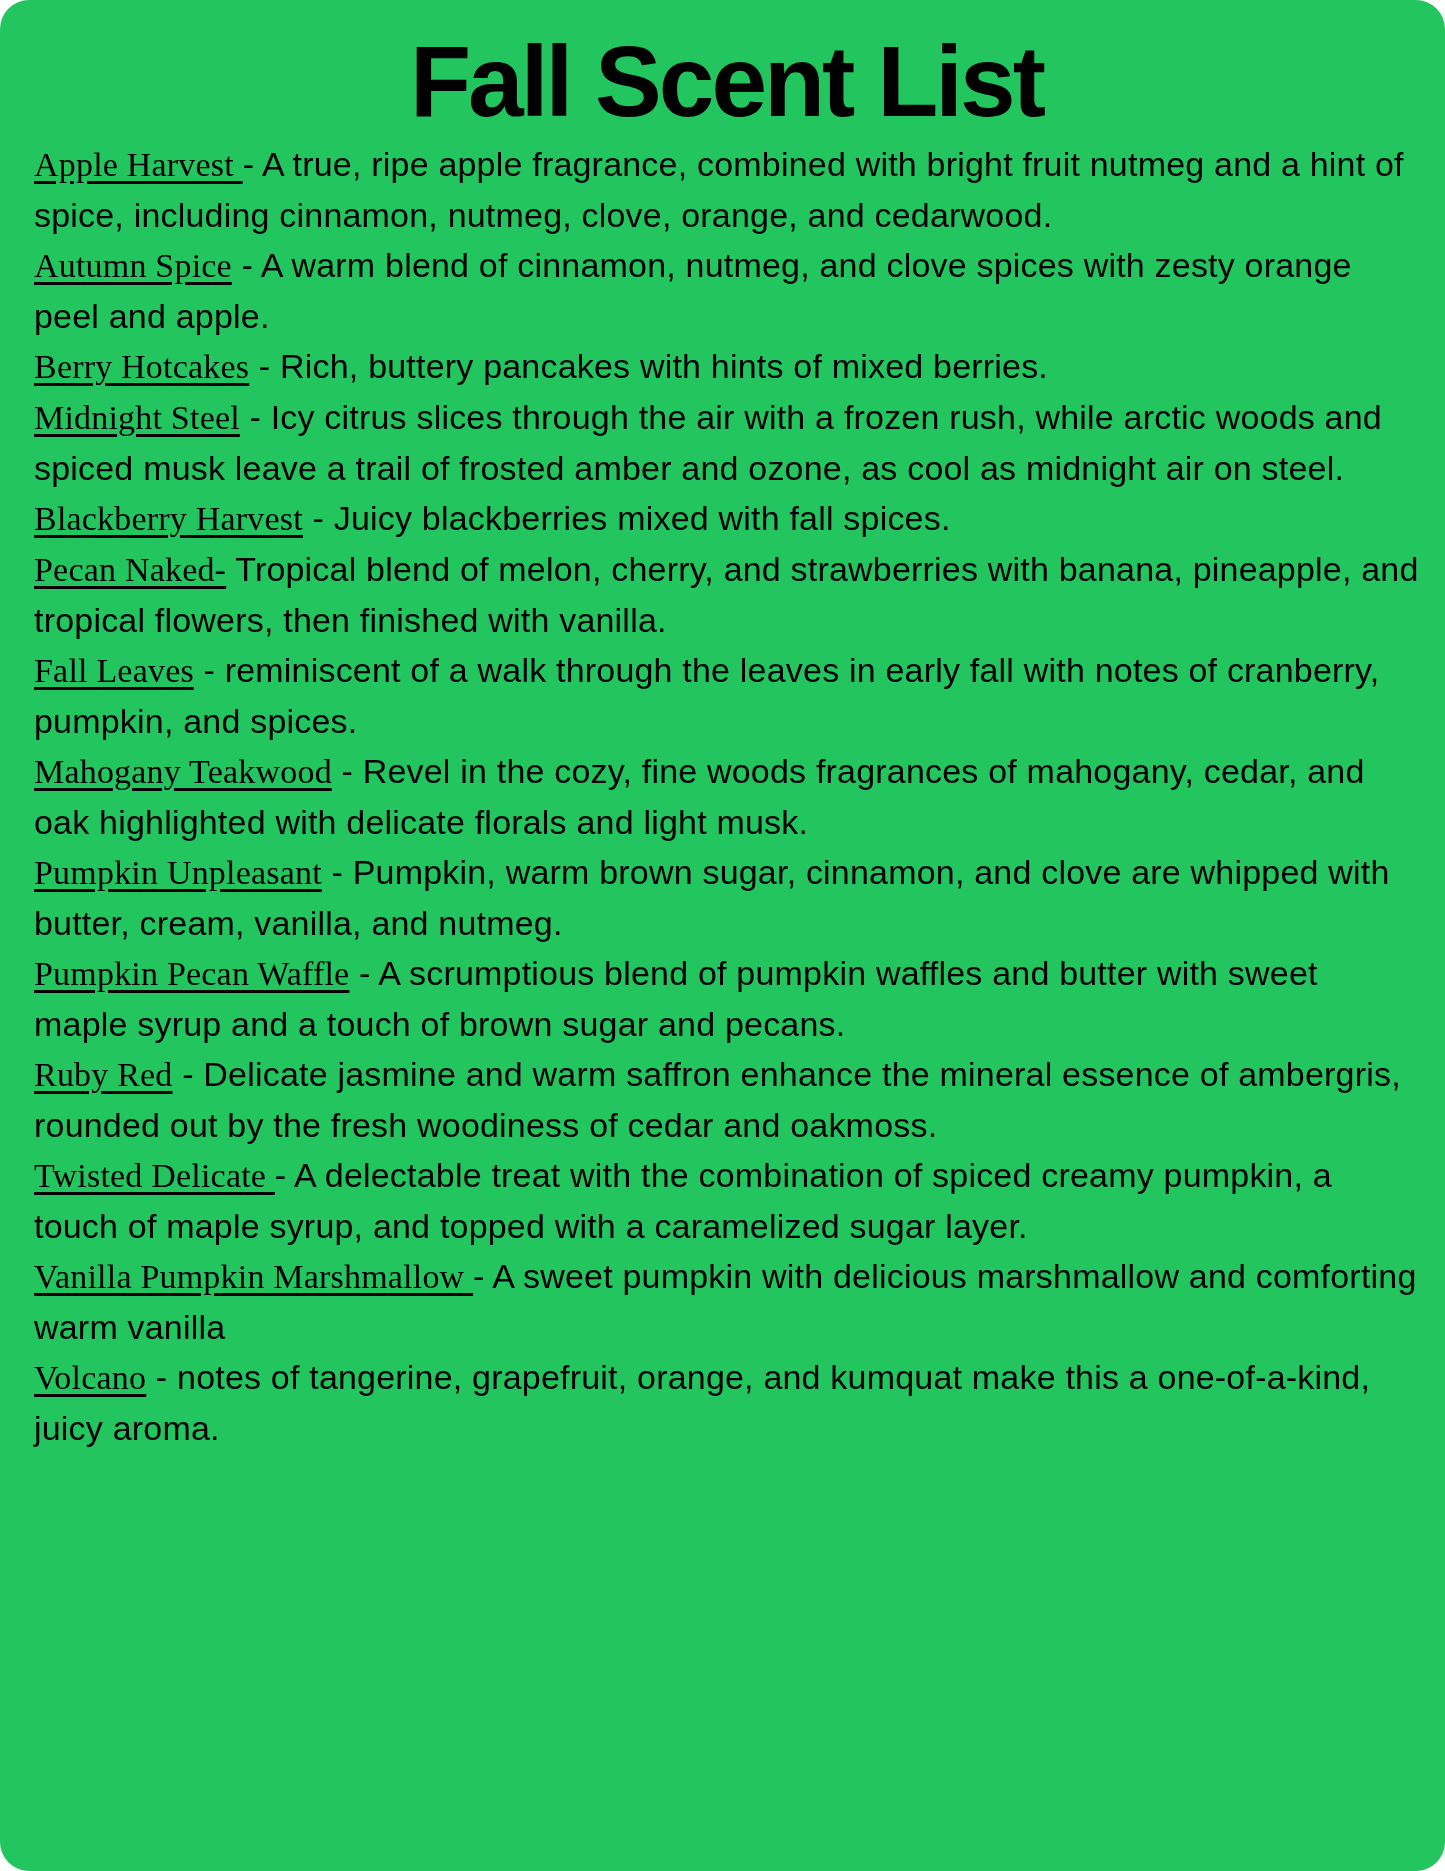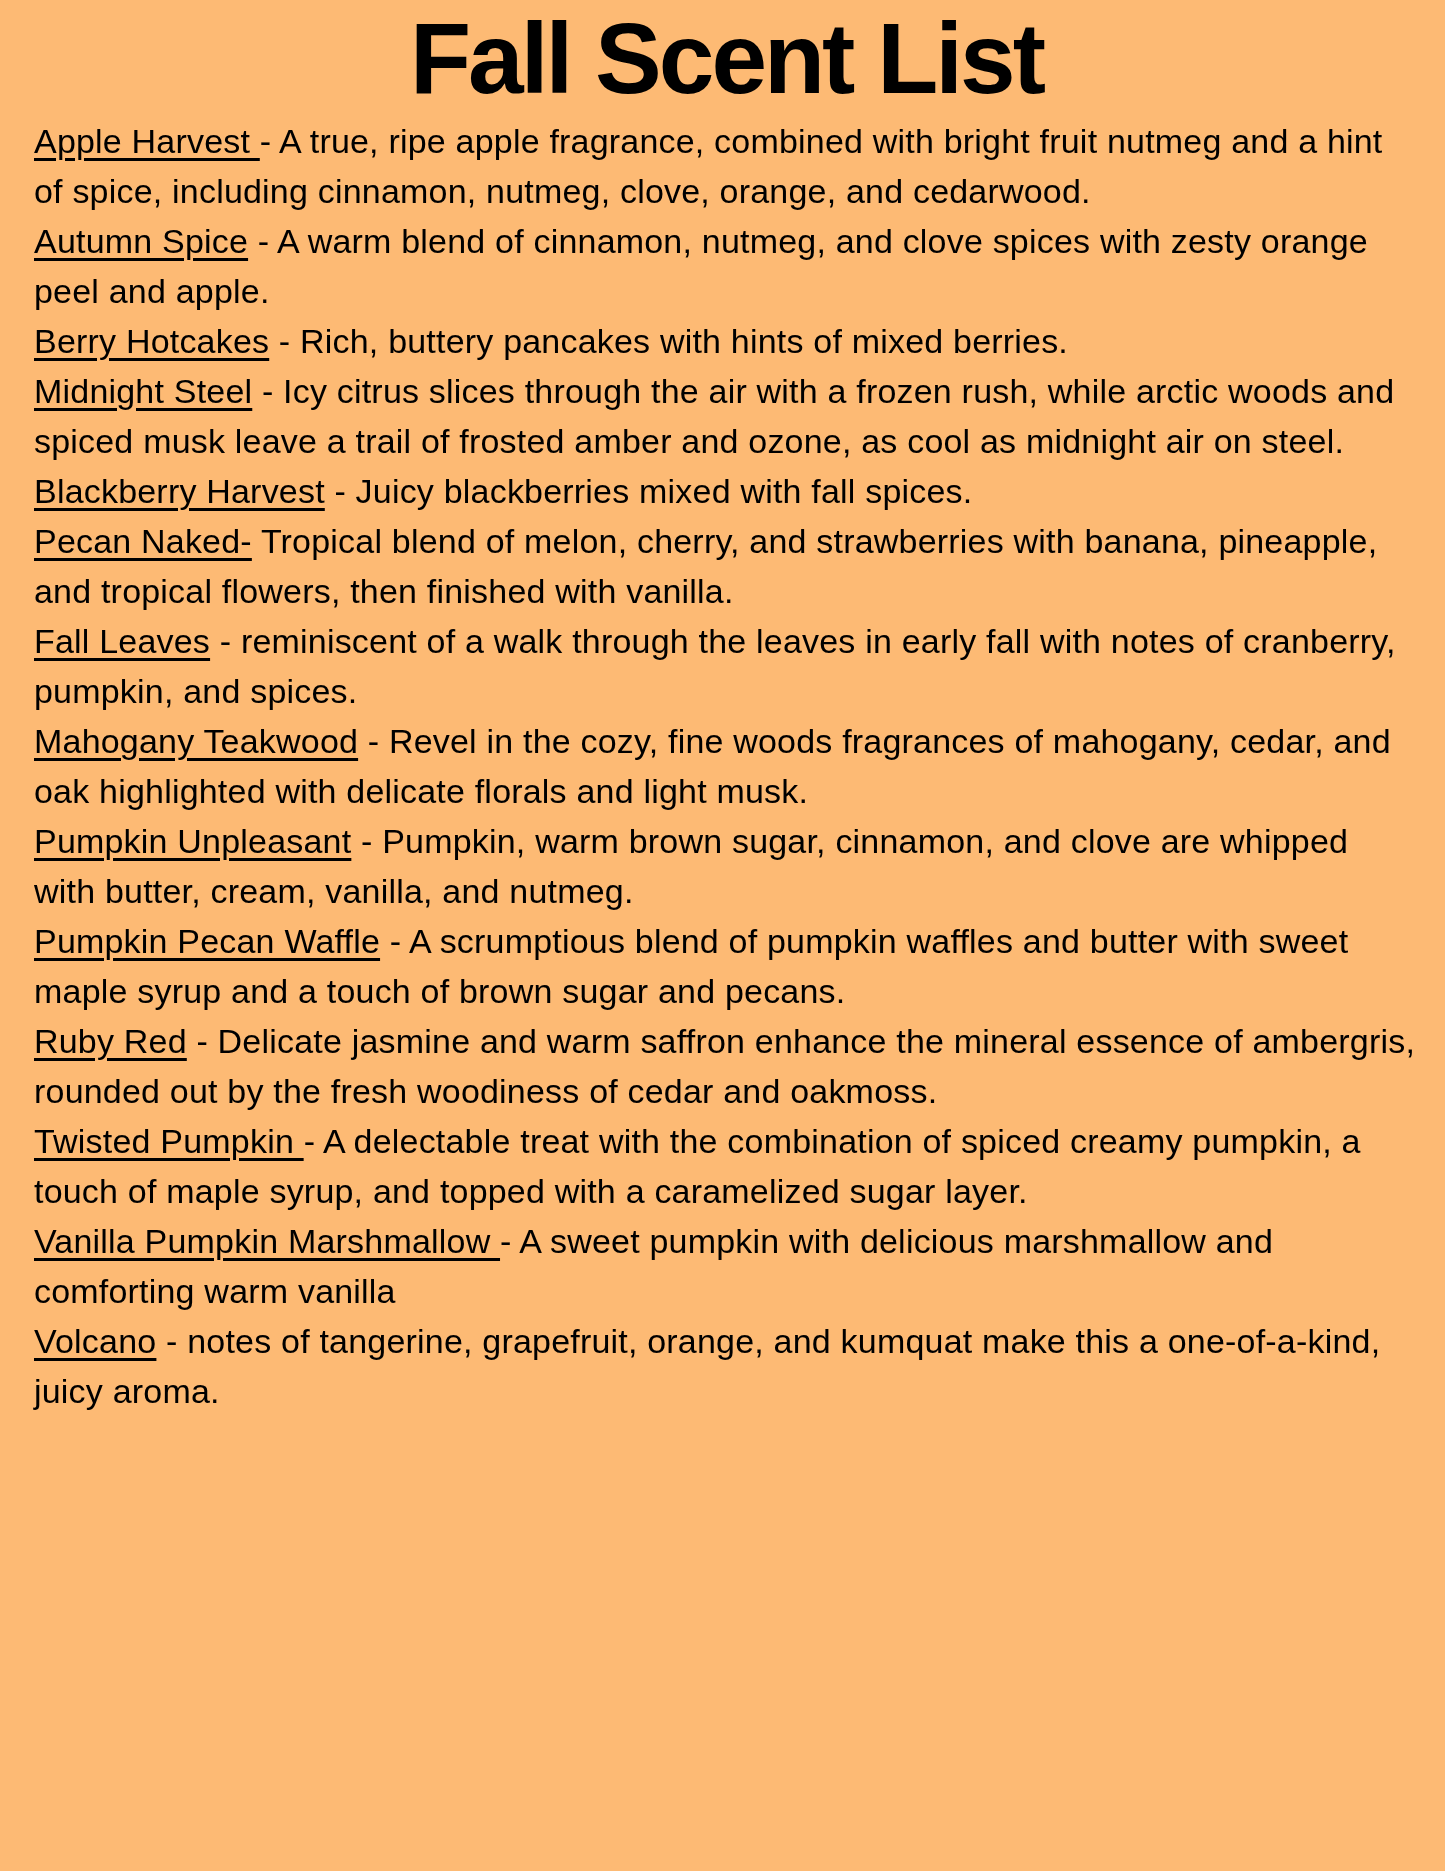--- a/index.html
+++ b/index.html
@@ -4,26 +4,27 @@
 <style>
   html, body {
     margin: 0;
     padding: 0;
     background: #ffffff;
   }
   .page {
     position: relative;
     width: 1445px;
     height: 1871px;
-    background: #fdba74;
+    background: #22c55e;
     color: #000000;
     font-family: "Liberation Sans", sans-serif;
     overflow: hidden;
     box-sizing: border-box;
-    padding: 8px 26px 0 34px;
+    padding: 31px 26px 0 34px;
+    border-radius: 29px;
   }
   .doc-title {
     margin: 0 0 8px 0;
     text-align: center;
     font-size: 100px;
     line-height: 1.0;
     font-weight: bold;
     letter-spacing: -3px;
     color: #000000;
   }
@@ -33,37 +34,38 @@
     letter-spacing: 0.2px;
   }
   p.scent {
     margin: 0;
     padding: 0;
   }
   .scent-name {
     text-decoration: underline;
     text-decoration-thickness: 2.5px;
     text-underline-offset: 5px;
+    font-family: Liberation Serif, serif;
   }
 </style>
 </head>
 <body>
 
 <div class="page">
   <h1 class="doc-title">Fall Scent List</h1>
 
   <div class="scent-list">
     <p class="scent"><span class="scent-name">Apple Harvest </span><span>- A true, ripe apple fragrance, combined with bright fruit nutmeg and a hint of spice, including cinnamon, nutmeg, clove, orange, and cedarwood.</span></p>
     <p class="scent"><span class="scent-name">Autumn Spice</span><span> - A warm blend of cinnamon, nutmeg, and clove spices with zesty orange peel and apple.</span></p>
     <p class="scent"><span class="scent-name">Berry Hotcakes</span><span> - Rich, buttery pancakes with hints of mixed berries.</span></p>
     <p class="scent"><span class="scent-name">Midnight Steel</span><span> - Icy citrus slices through the air with a frozen rush, while arctic woods and spiced musk leave a trail of frosted amber and ozone, as cool as midnight air on steel.</span></p>
     <p class="scent"><span class="scent-name">Blackberry Harvest</span><span> - Juicy blackberries mixed with fall spices.</span></p>
     <p class="scent"><span class="scent-name">Pecan Naked-</span><span> Tropical blend of melon, cherry, and strawberries with banana, pineapple, and tropical flowers, then finished with vanilla.</span></p>
     <p class="scent"><span class="scent-name">Fall Leaves</span><span> - reminiscent of a walk through the leaves in early fall with notes of cranberry, pumpkin, and spices.</span></p>
     <p class="scent"><span class="scent-name">Mahogany Teakwood</span><span> - Revel in the cozy, fine woods fragrances of mahogany, cedar, and oak highlighted with delicate florals and light musk.</span></p>
     <p class="scent"><span class="scent-name">Pumpkin Unpleasant</span><span> - Pumpkin, warm brown sugar, cinnamon, and clove are whipped with butter, cream, vanilla, and nutmeg.</span></p>
     <p class="scent"><span class="scent-name">Pumpkin Pecan Waffle</span><span> - A scrumptious blend of pumpkin waffles and butter with sweet maple syrup and a touch of brown sugar and pecans.</span></p>
     <p class="scent"><span class="scent-name">Ruby Red</span><span> - Delicate jasmine and warm saffron enhance the mineral essence of ambergris, rounded out by the fresh woodiness of cedar and oakmoss.</span></p>
-    <p class="scent"><span class="scent-name">Twisted Pumpkin </span><span>- A delectable treat with the combination of spiced creamy pumpkin, a touch of maple syrup, and topped with a caramelized sugar layer.</span></p>
+    <p class="scent"><span class="scent-name">Twisted Delicate </span><span>- A delectable treat with the combination of spiced creamy pumpkin, a touch of maple syrup, and topped with a caramelized sugar layer.</span></p>
     <p class="scent"><span class="scent-name">Vanilla Pumpkin Marshmallow </span><span>- A sweet pumpkin with delicious marshmallow and comforting warm vanilla</span></p>
     <p class="scent"><span class="scent-name">Volcano</span><span> - notes of tangerine, grapefruit, orange, and kumquat make this a one-of-a-kind, juicy aroma.</span></p>
   </div>
 </div>
 
 </body></html>

